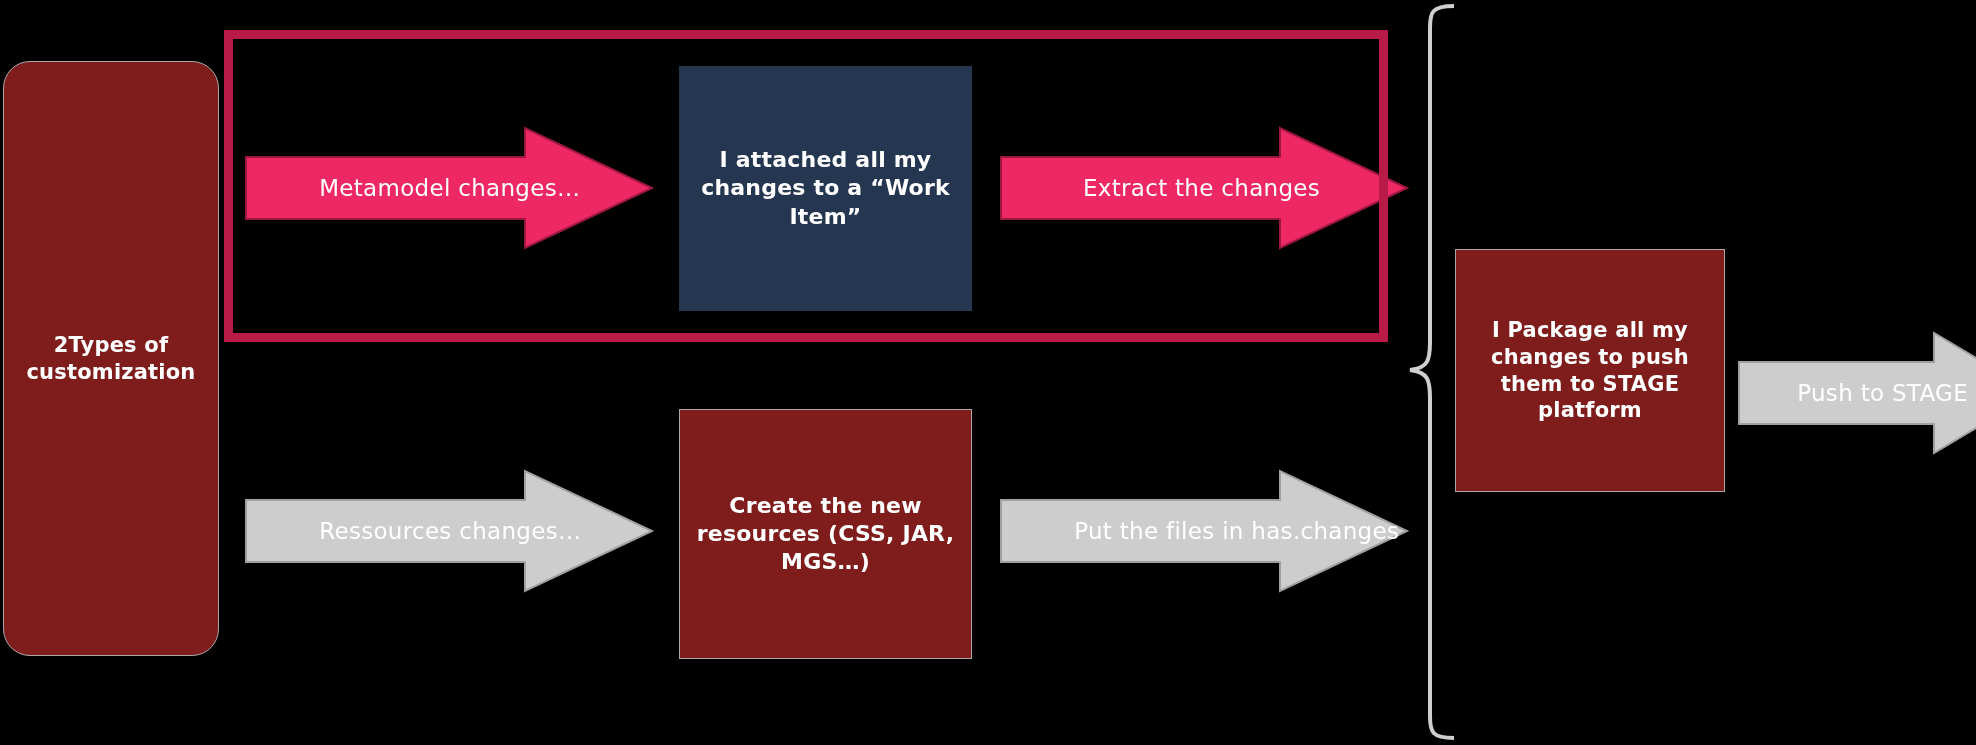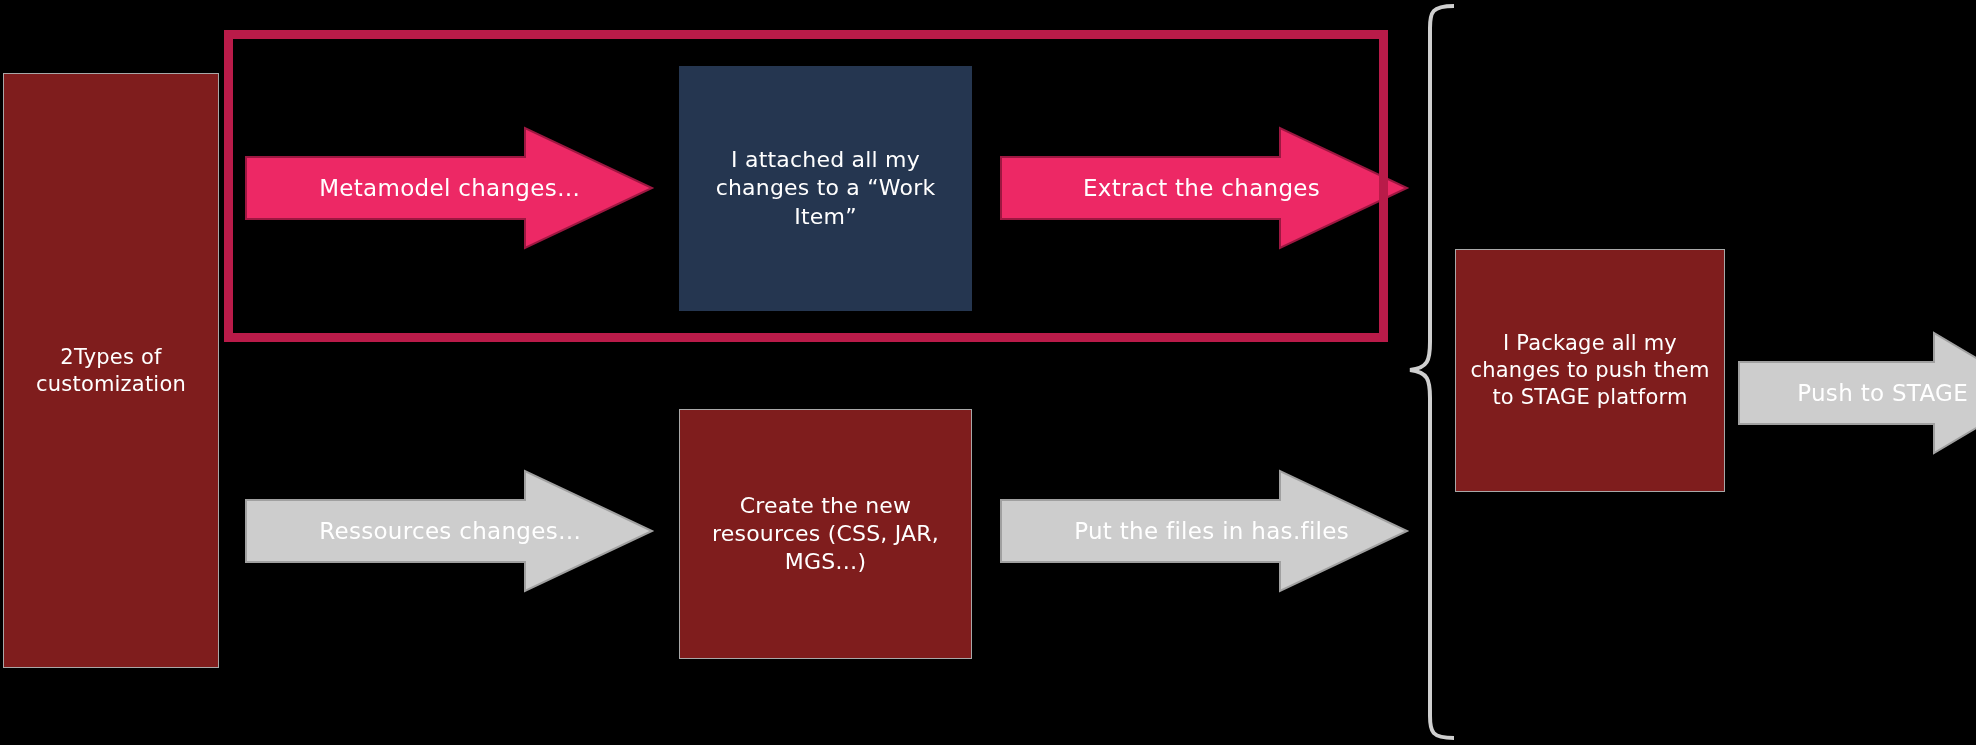--- a/index.html
+++ b/index.html
@@ -20,21 +20,21 @@
 
   
   .box {
     position: absolute;
     box-sizing: border-box;
     display: flex;
     align-items: center;
     justify-content: flex-end;
     text-align: center;
     color: #ffffff;
-    font-weight: normal;
+    font-weight: bold;
     line-height: 1.28;
     letter-spacing: 0.2px;
   }
   .box-grey {
     background: #7f1d1d;
     border: 1px solid #a8a8a8;
     color: #ffffff;
   }
   .box-navy {
     background: #253650;
@@ -82,21 +82,21 @@
     z-index: 3;
   }
 </style>
 </head>
 <body>
 
 <div id="canvas">
 
   <div id="red-frame" style="left:224px; top:30px; width:1164px; height:312px;"></div>
 
-  <div class="box box-grey" style="left:3px; top:73px; width:216px; height:595px; font-size:21px; padding:0 12px;">
+  <div class="box box-grey" style="left:3px; top:61px; width:216px; height:595px; font-size:21px; padding:0 12px;border-radius:27px;">
     <span>2Types of customization</span>
   </div>
 
   <div class="arrow" style="left:245px; top:125px; width:410px; height:126px; font-size:23px;">
     <svg class="arrow-shape" viewBox="0 0 410 126" preserveAspectRatio="none">
       <polygon points="1,32 280,32 280,3 407,63 280,123 280,94 1,94" fill="#ed2865" stroke="#9d1741" stroke-width="2"></polygon>
     </svg>
     <span class="arrow-label">Metamodel changes…</span>
   </div>
 
@@ -119,21 +119,21 @@
   </div>
 
   <div class="box box-grey" style="left:679px; top:409px; width:293px; height:250px; font-size:22px; padding:0 2px;">
     <span>Create the new resources (CSS, JAR, MGS…)</span>
   </div>
 
   <div class="arrow" style="left:1000px; top:468px; width:410px; height:126px; font-size:23px;">
     <svg class="arrow-shape" viewBox="0 0 410 126" preserveAspectRatio="none">
       <polygon points="1,32 280,32 280,3 407,63 280,123 280,94 1,94" fill="#cdcdcd" stroke="#a0a0a0" stroke-width="2"></polygon>
     </svg>
-    <span class="arrow-label">Put the files in has.files</span>
+    <span class="arrow-label">Put the files in has.changes</span>
   </div>
 
   <svg id="brace" style="left:1396px; top:2px; width:60px; height:740px;" viewBox="0 0 60 740" preserveAspectRatio="none">
     <path d="M 58 4
              C 36 4, 34 10, 34 26
              L 34 340
              C 34 358, 32 366, 14 368
              C 32 370, 34 378, 34 396
              L 34 714
              C 34 730, 36 736, 58 736" fill="none" stroke="#cfcfcf" stroke-width="4"></path>

